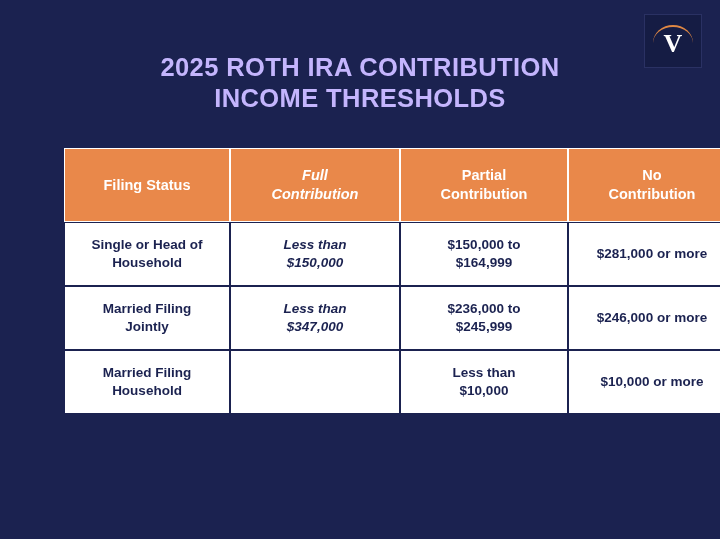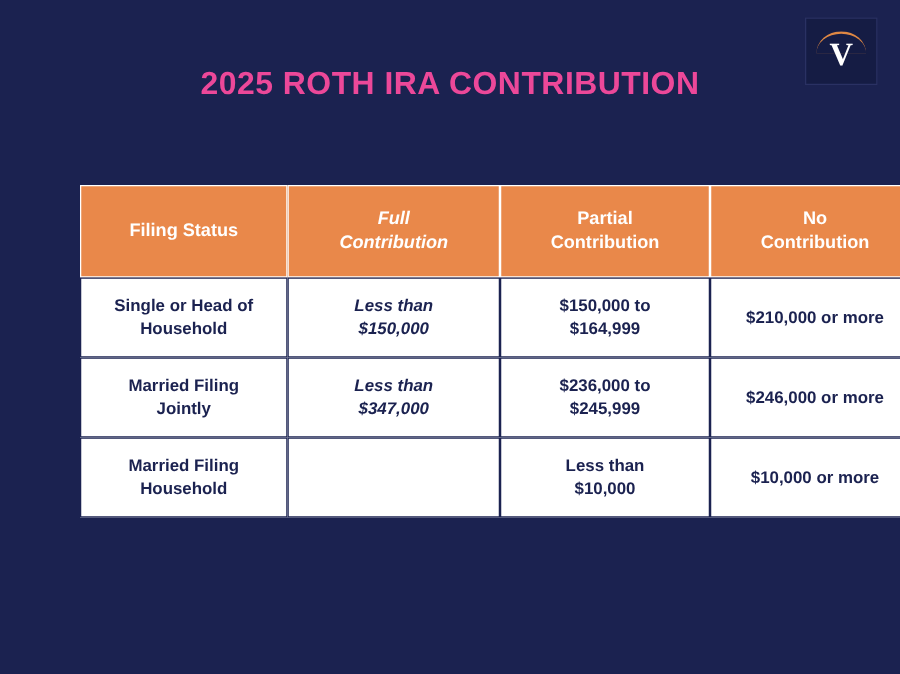--- a/index.html
+++ b/index.html
@@ -60,21 +60,21 @@
     line-height: 30px;
   }
 
   
   .title {
     position: absolute;
     top: 52px;
     left: 0;
     width: 720px;
     text-align: center;
-    color: #ec4899;
+    color: #c4b5fd;
     font-size: 25.5px;
     font-weight: bold;
     letter-spacing: 0.4px;
     line-height: 31px;
   }
   .title .l2 {
     display: block;
   }
 
   
@@ -128,20 +128,21 @@
 
   <div class="logo-box">
     <div class="logo-mark">
       <div class="logo-arc"></div>
       <div class="logo-v">V</div>
     </div>
   </div>
 
   <div class="title">
     <span class="l1">2025 ROTH IRA CONTRIBUTION</span>
+    <span class="l2">INCOME THRESHOLDS</span>
   </div>
 
   <div class="table-wrap">
     <table class="thresholds">
       <thead>
         <tr>
           <th class="col1">
             <span>Filing Status</span>
           </th>
           <th class="col2">
@@ -167,21 +168,21 @@
           </td>
           <td class="col2">
             <span>Less than</span><br>
             <span>$150,000</span>
           </td>
           <td class="col3">
             <span>$150,000 to</span><br>
             <span>$164,999</span>
           </td>
           <td class="col4">
-            <span>$210,000 or more</span>
+            <span>$281,000 or more</span>
           </td>
         </tr>
 
         <tr>
           <td class="col1">
             <span>Married Filing</span><br>
             <span>Jointly</span>
           </td>
           <td class="col2">
             <span>Less than</span><br>

